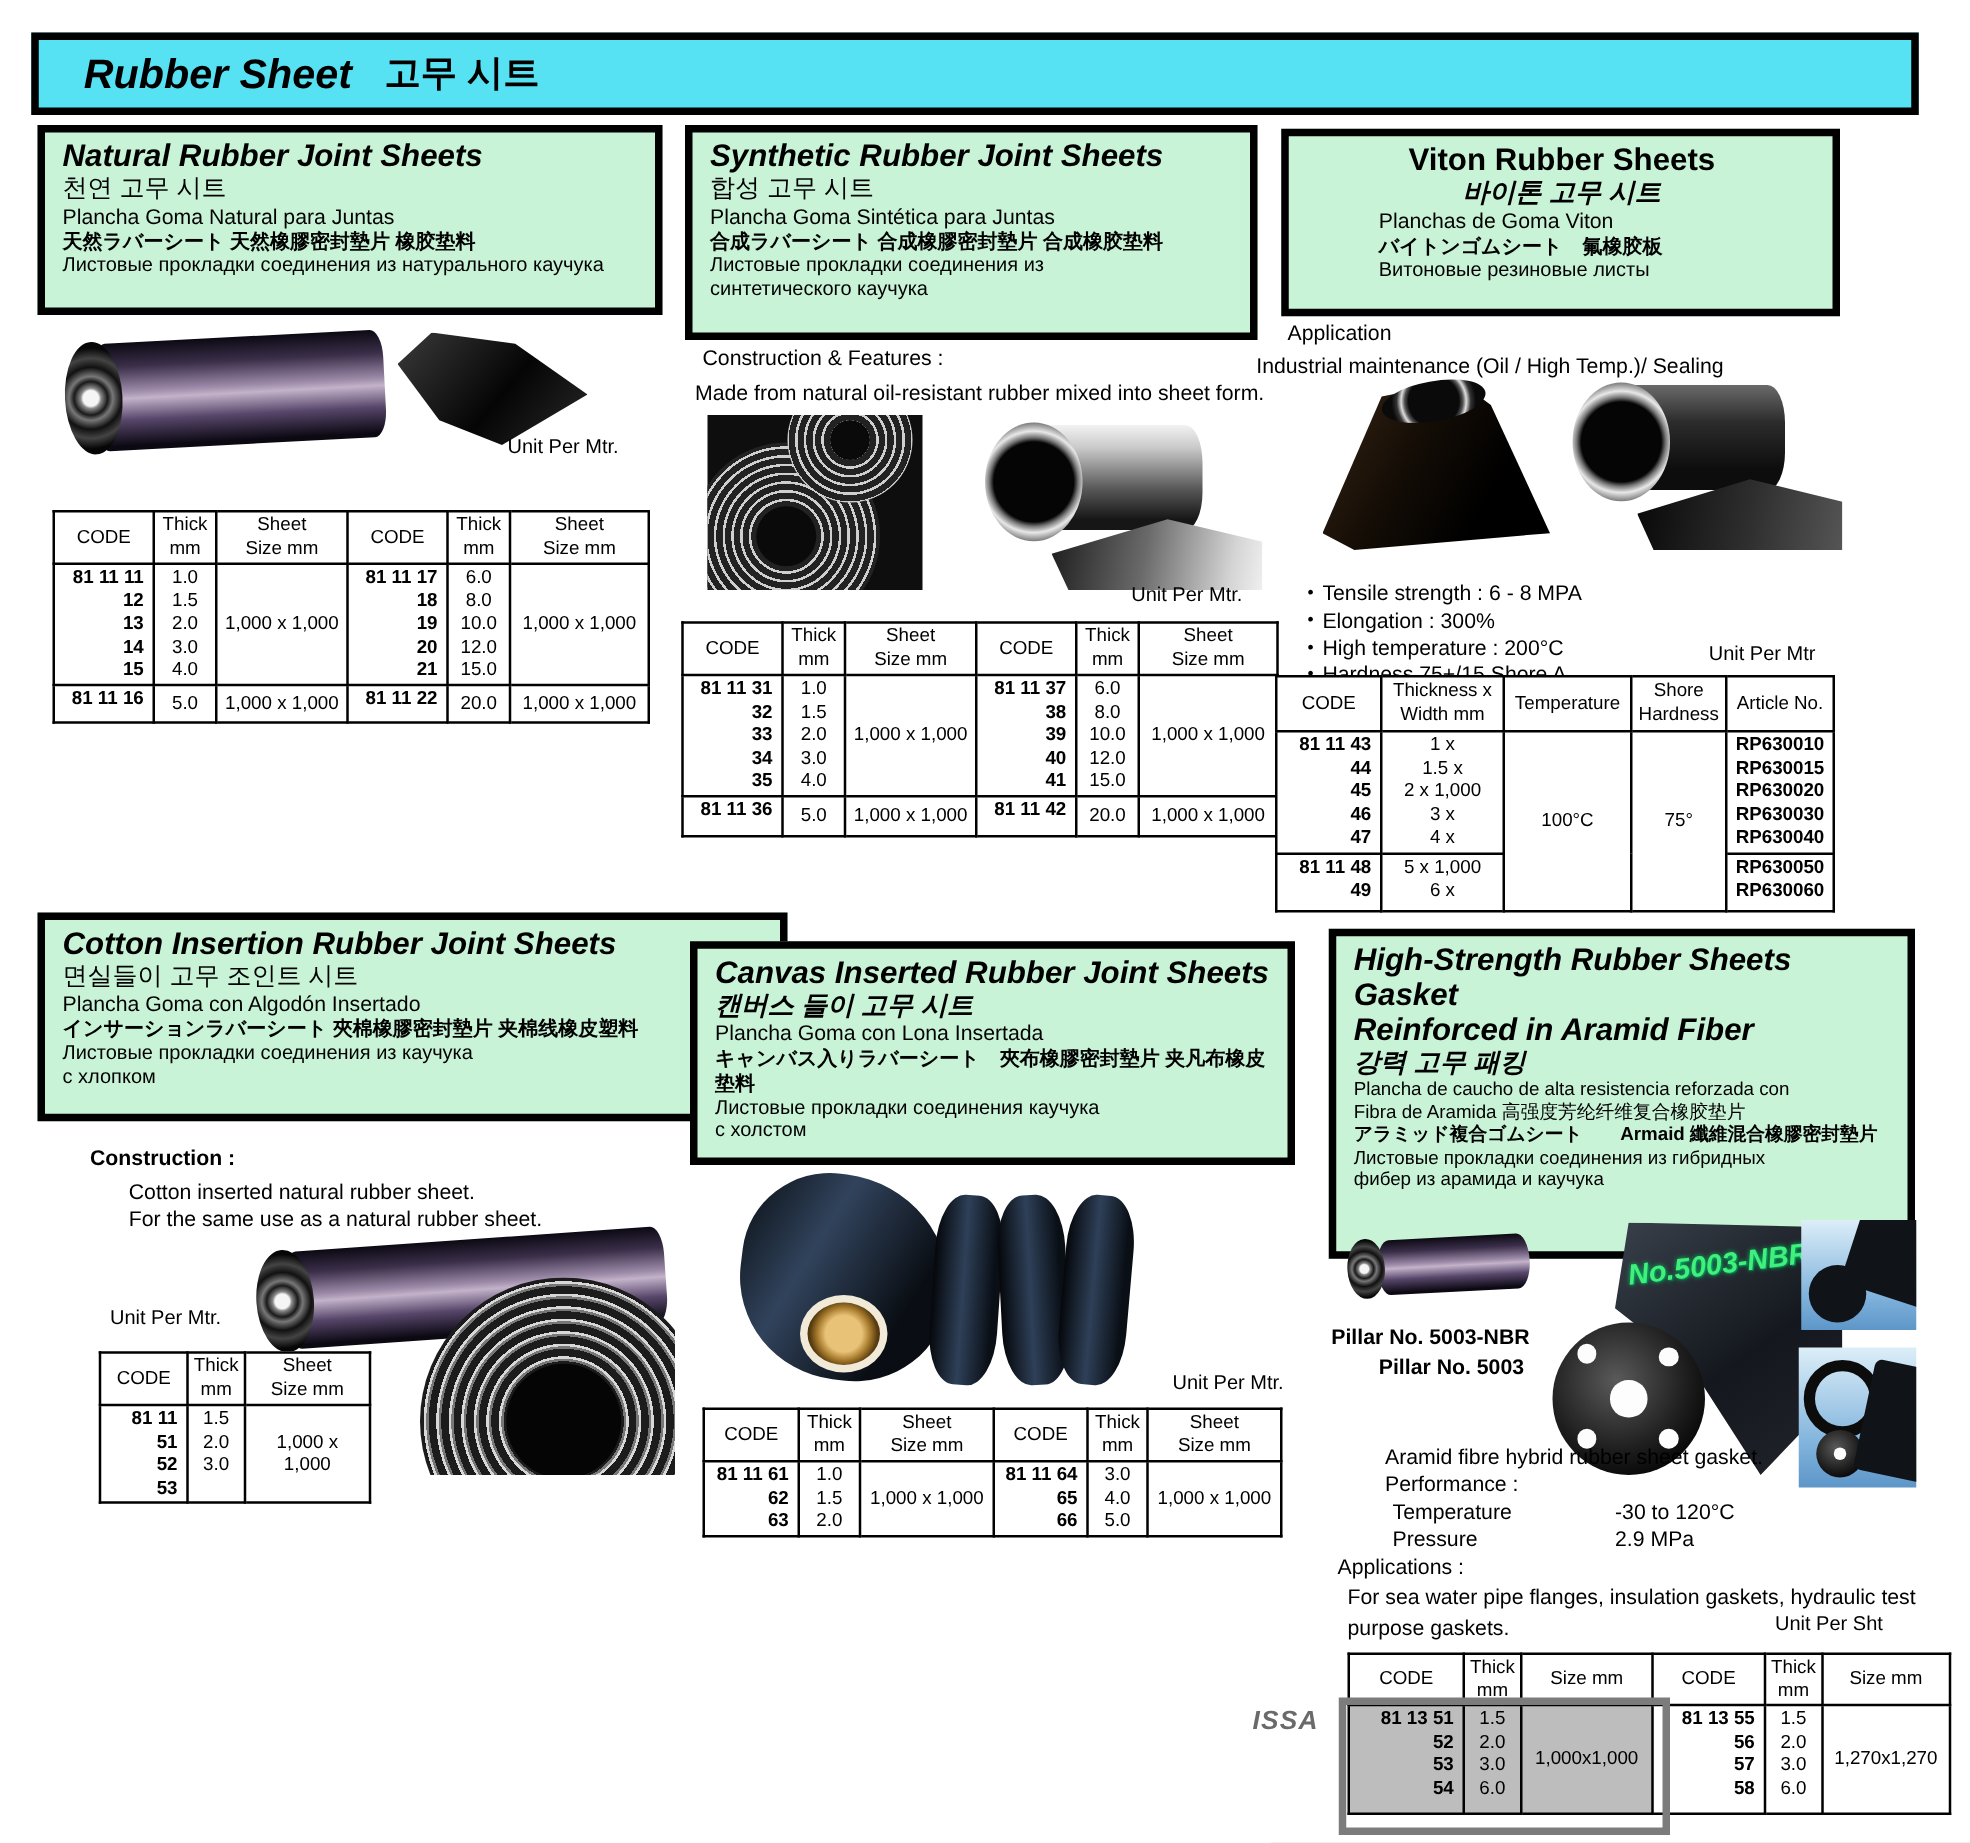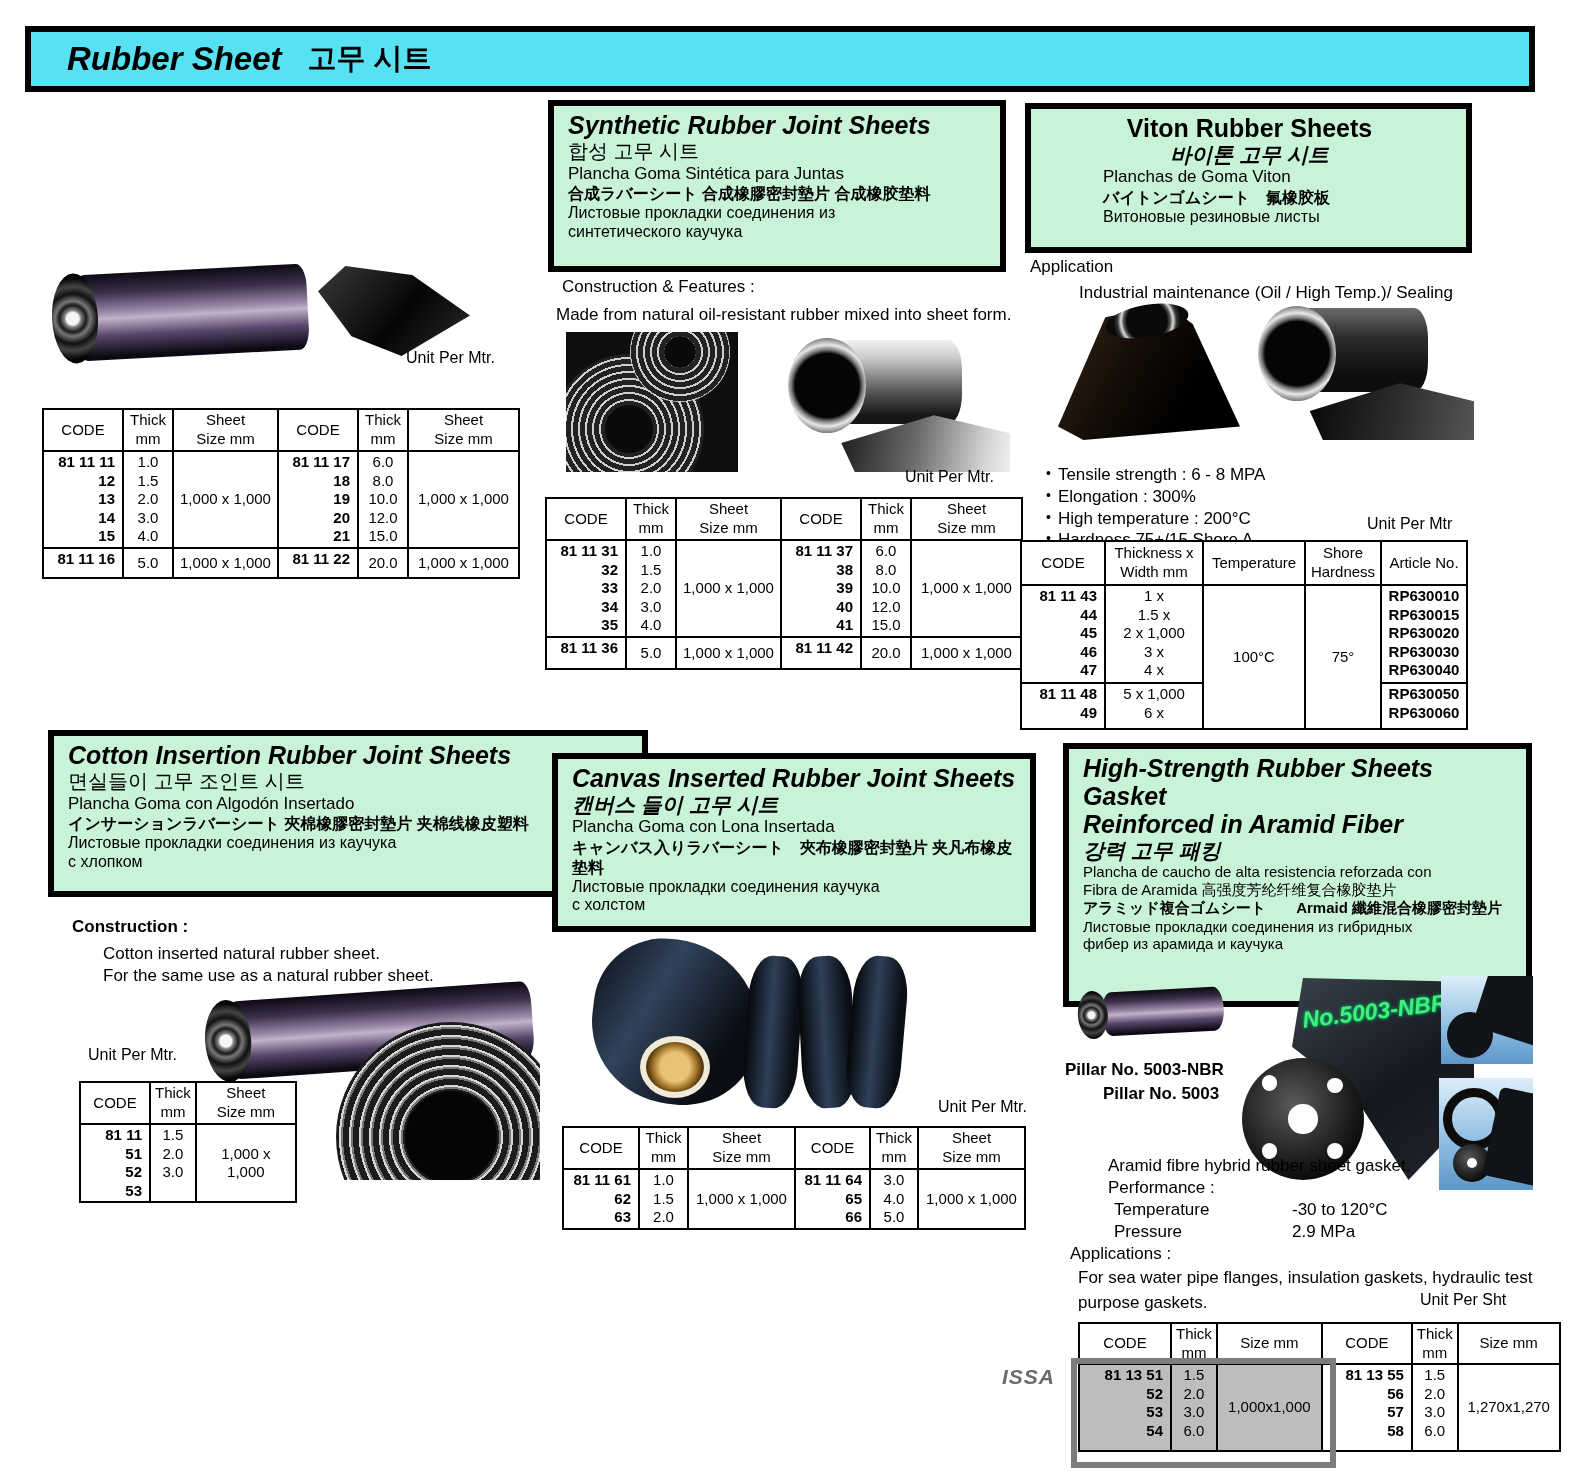--- a/index.html
+++ b/index.html
@@ -90,20 +90,27 @@
 </head>
 <body>
 
 <div id="page">
 
   <div id="banner" class="abs">
     <span class="en">Rubber Sheet</span>
     <span class="ko">고무 시트</span>
   </div>
 
+  <div class="gbox abs" style="left:30px;top:100px;width:500px;height:152px;">
+    <div class="bt">Natural Rubber Joint Sheets</div>
+    <div class="bk">천연 고무 시트</div>
+    <div class="bes">Plancha Goma Natural para Juntas</div>
+    <div class="bcjk">天然ラバーシート 天然橡膠密封墊片 橡胶垫料</div>
+    <div class="bru">Листовые прокладки соединения из натурального каучука</div>
+  </div>
   <div class="abs roll-h" style="left:52px;top:266px;width:258px;height:100px;transform:rotate(-3deg);">
     <div class="body"></div>
       <div class="cap"></div>
   </div>
   <div class="abs fold-sheet" style="left:318px;top:266px;width:152px;height:90px;"></div>
   <div class="abs unit" style="left:406px;top:349px;">Unit Per Mtr.</div>
 
   <table class="ct" style="left:42px;top:408px;">
     <colgroup>
         <col style="width:80px">
@@ -244,21 +251,21 @@
     </table>
 
   <div class="gbox abs" style="left:1025px;top:103px;width:447px;height:150px;text-align:center;">
     <div class="bt" style="font-style:normal;">Viton Rubber Sheets</div>
     <div class="bki">바이톤 고무 시트</div>
     <div class="bes" style="text-align:left;padding-left:58px;">Planchas de Goma Viton</div>
     <div class="bcjk" style="text-align:left;padding-left:58px;">バイトンゴムシート　氟橡胶板</div>
     <div class="bru" style="text-align:left;padding-left:58px;">Витоновые резиновые листы</div>
   </div>
   <div class="abs lbl" style="left:1030px;top:257px;">Application</div>
-  <div class="abs lbl" style="left:1079px;top:283px;">Industrial maintenance (Oil / High Temp.)/ Sealing</div>
+  <div class="abs lbl" style="left:1005px;top:283px;">Industrial maintenance (Oil / High Temp.)/ Sealing</div>
   <div class="abs viton-standing" style="left:1058px;top:305px;width:182px;height:135px;">
     <div class="cone"></div>
       <div class="ring"></div>
   </div>
   <div class="abs roll-open dark" style="left:1252px;top:302px;width:222px;height:140px;">
     <div class="tube"></div>
       <div class="mouth"></div>
       <div class="flat"></div>
   </div>
   <ul class="bullets abs" style="left:1030px;top:448px;">
@@ -310,21 +317,21 @@
       <td class="code">81 11 48
 49</td>
       <td class="num">5 x 1,000
 6 x</td>
       <td class="num" style="font-weight:bold;">RP630050
 RP630060</td>
     </tr>
   </tbody>
     </table>
 
-  <div class="gbox abs" style="left:48px;top:730px;width:600px;height:167px;">
+  <div class="gbox abs" style="left:30px;top:730px;width:600px;height:167px;">
     <div class="bt">Cotton Insertion Rubber Joint Sheets</div>
     <div class="bk">면실들이 고무 조인트 시트</div>
     <div class="bes">Plancha Goma con Algodón Insertado</div>
     <div class="bcjk">インサーションラバーシート 夾棉橡膠密封墊片 夹棉线橡皮塑料</div>
     <div class="bru pre">Листовые прокладки соединения из каучука
 с хлопком</div>
   </div>
   <div class="abs lbl-b" style="left:72px;top:917px;">Construction :</div>
   <div class="abs lbl" style="left:103px;top:944px;">Cotton inserted natural rubber sheet.</div>
   <div class="abs lbl" style="left:103px;top:966px;">For the same use as a natural rubber sheet.</div>

